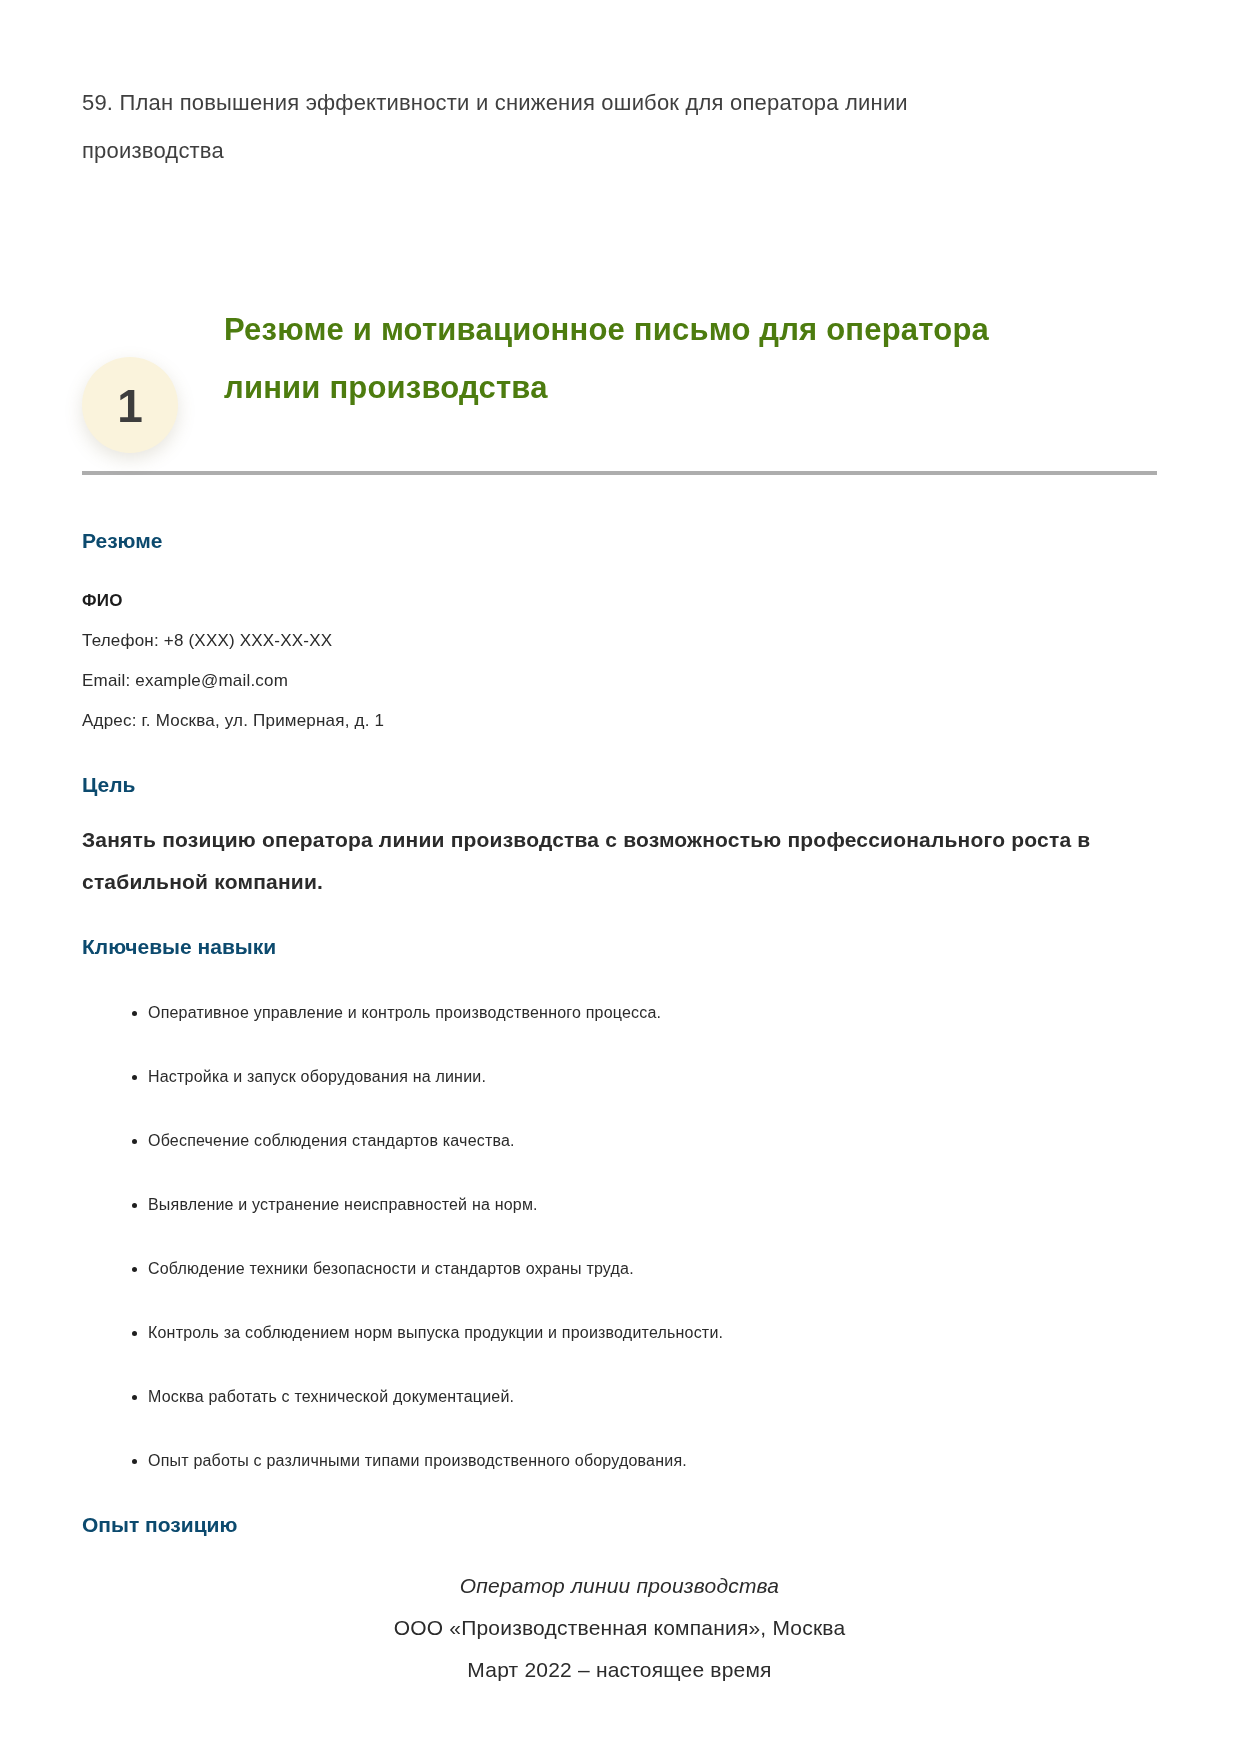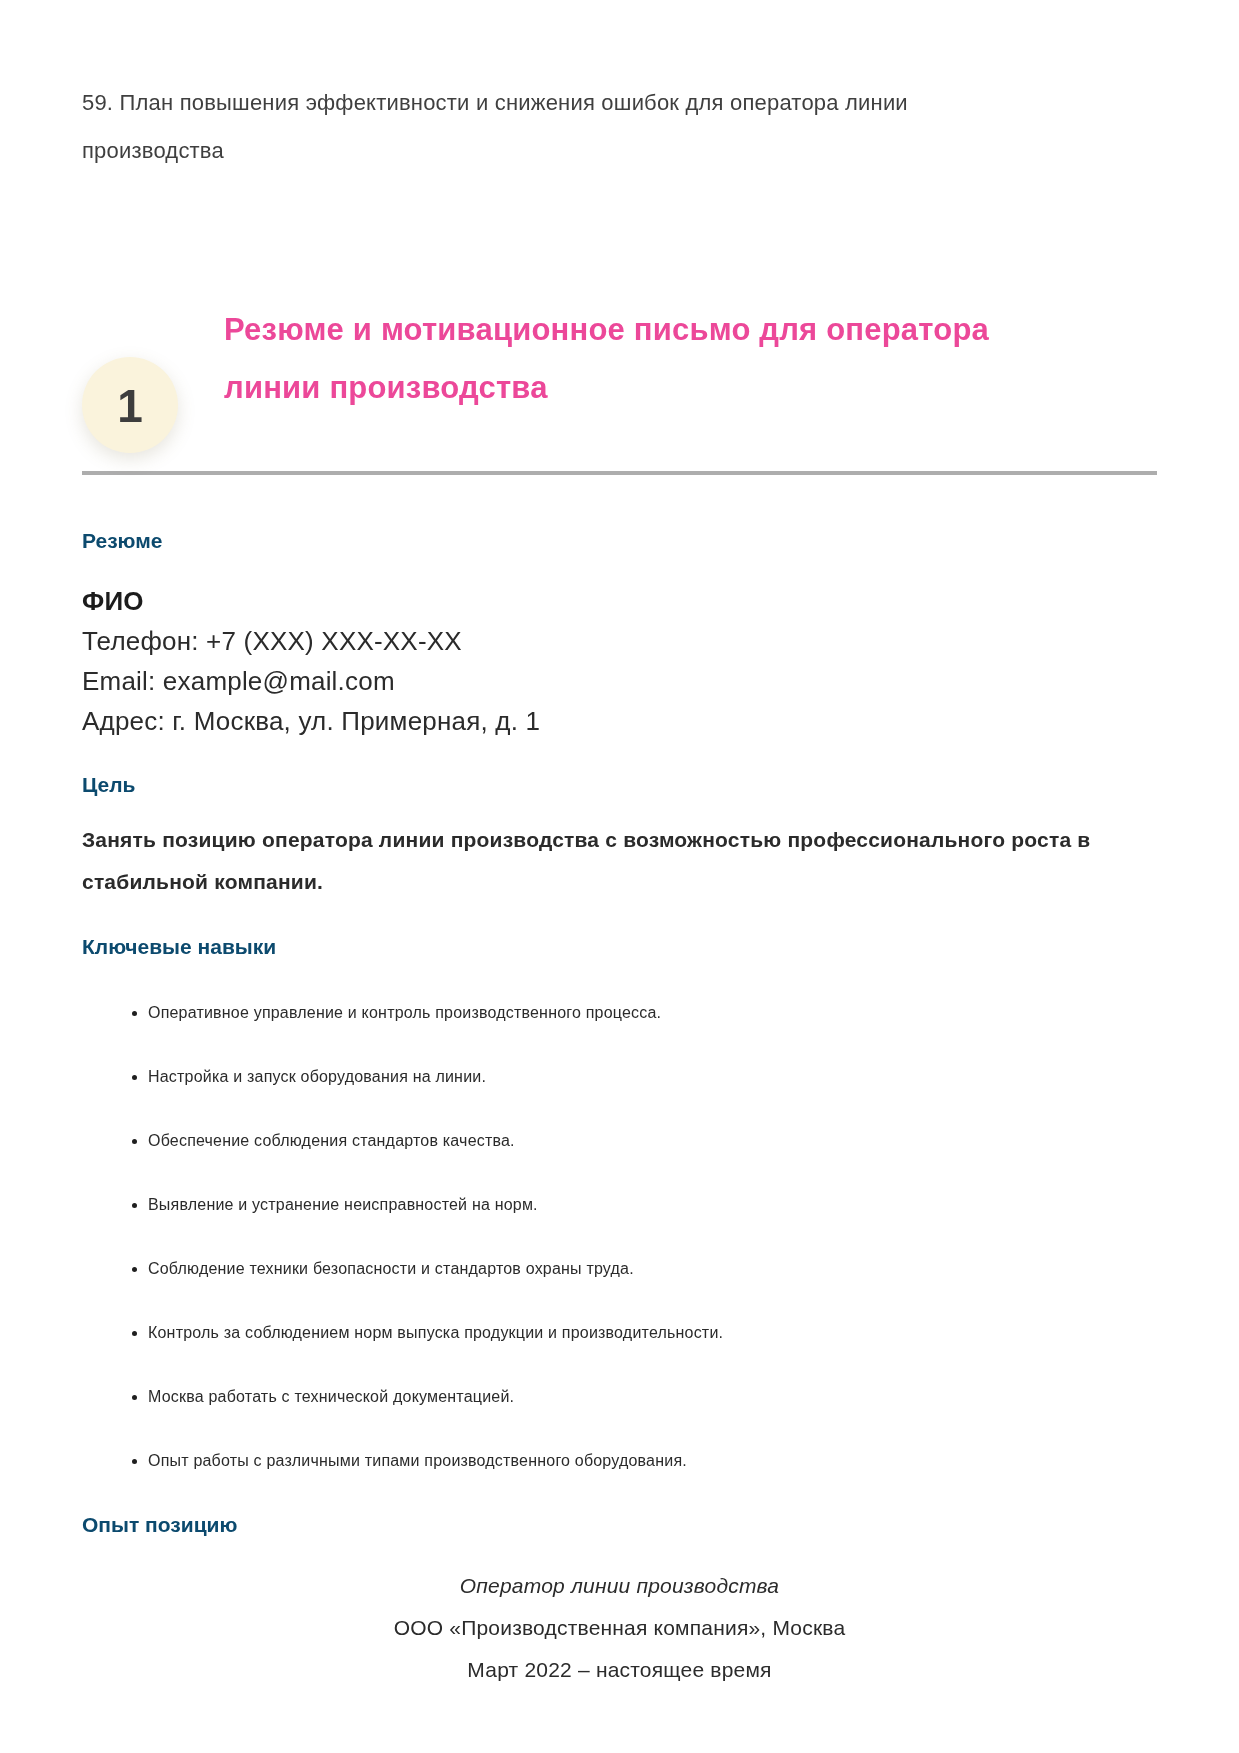--- a/index.html
+++ b/index.html
@@ -51,41 +51,41 @@
     font-weight: 700;
     color: #3d3d3d;
     transform: translateY(1px);
   }
   .section-title {
     margin: 0;
     max-width: 830px;
     font-size: 31px;
     font-weight: 700;
     line-height: 58px;
-    color: #ec4899;
+    color: #4d7c0f;
     letter-spacing: 0.2px;
   }
   .divider {
     border: none;
     height: 4px;
     background: var(--divider, #adadad);
     margin: 54px 0 0 0;
   }
   .sub-heading {
     margin: 0;
     font-size: 21px;
     font-weight: 700;
     color: #0c4a6e;
     line-height: 40px;
   }
   .mt-resume   { margin-top: 46px; }
   .mt-section  { margin-top: 24px; }
   .contact-block { margin-top: 20px; }
   .contact-block .line {
-    font-size: 26px;
+    font-size: 17px;
     line-height: 40px;
     color: #2b2b2b;
     letter-spacing: 0.2px;
   }
   .contact-block .line.bold { font-weight: 700; color: #1c1c1c; }
   .body-par {
     margin: 14px 0 0 0;
     max-width: 1075px;
     font-size: 21px;
     line-height: 42px;
@@ -128,21 +128,21 @@
     <h1 class="section-title">Резюме и мотивационное письмо для оператора линии производства</h1>
   </div>
 
   <hr class="divider">
 
   <h3 class="sub-heading mt-resume">Резюме</h3>
 
   <div class="contact-block">
     <div class="line bold">ФИО</div>
     <div>
-        <div class="line">Телефон: +7 (XXX) XXX-XX-XX</div>
+        <div class="line">Телефон: +8 (XXX) XXX-XX-XX</div>
         <div class="line">Email: example@mail.com</div>
         <div class="line">Адрес: г. Москва, ул. Примерная, д. 1</div>
       </div>
   </div>
 
   <h3 class="sub-heading mt-section">Цель</h3>
 
   <p class="body-par">Занять позицию оператора линии производства с возможностью профессионального роста в стабильной компании.</p>
 
   <h3 class="sub-heading mt-section">Ключевые навыки</h3>

